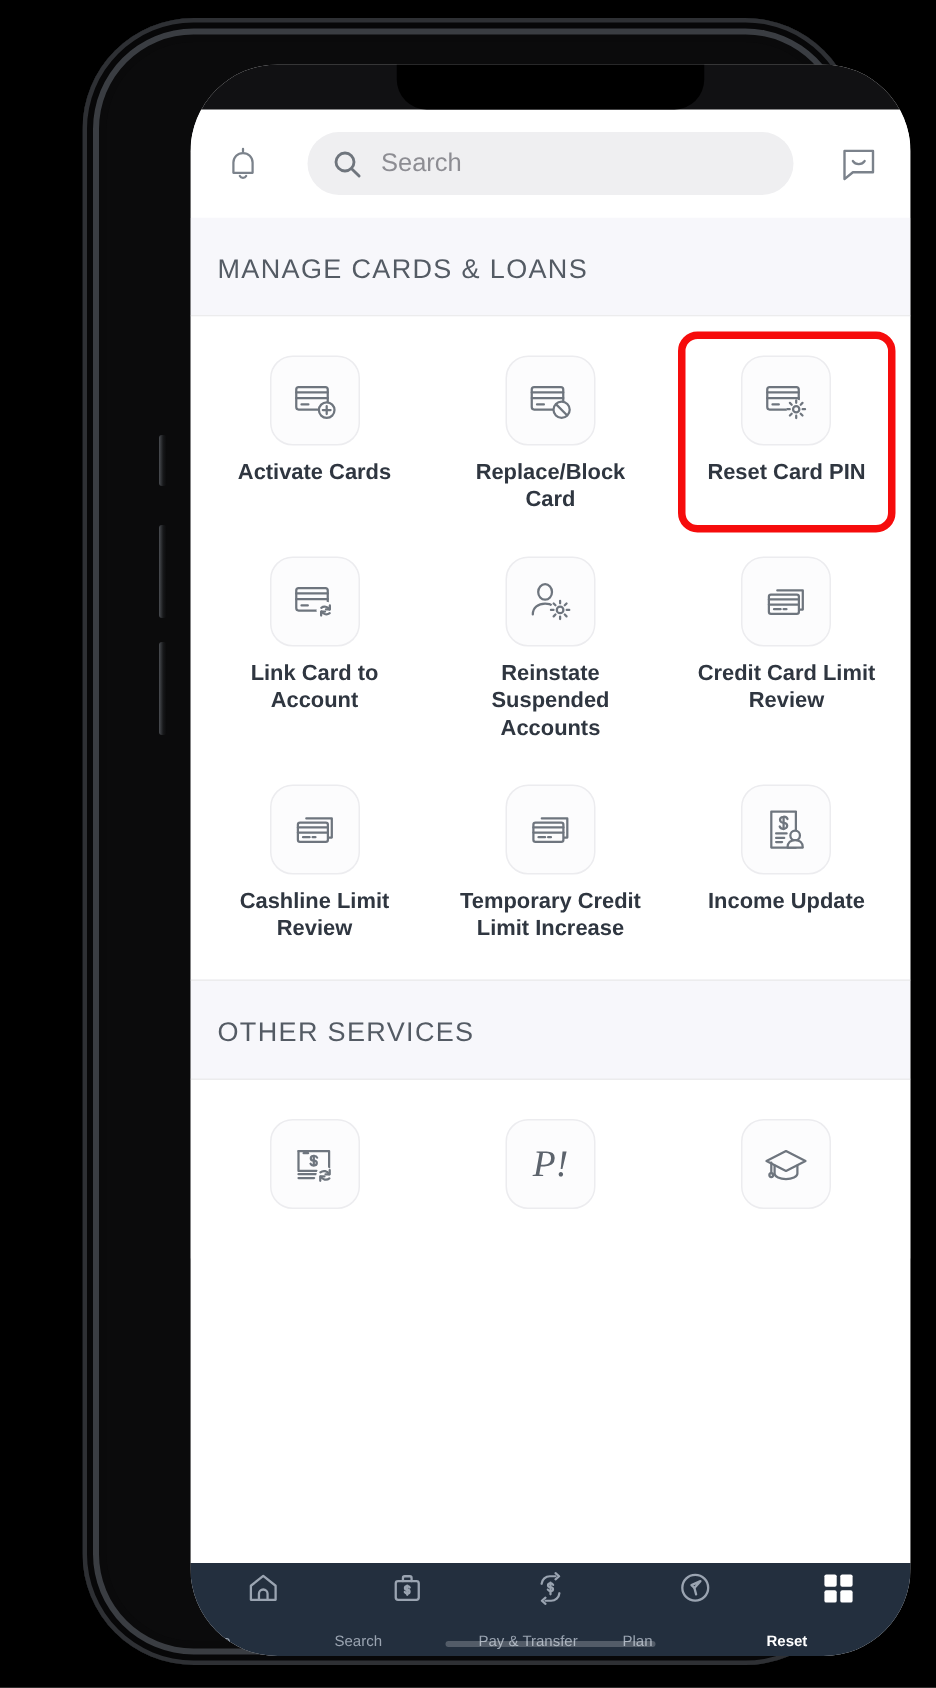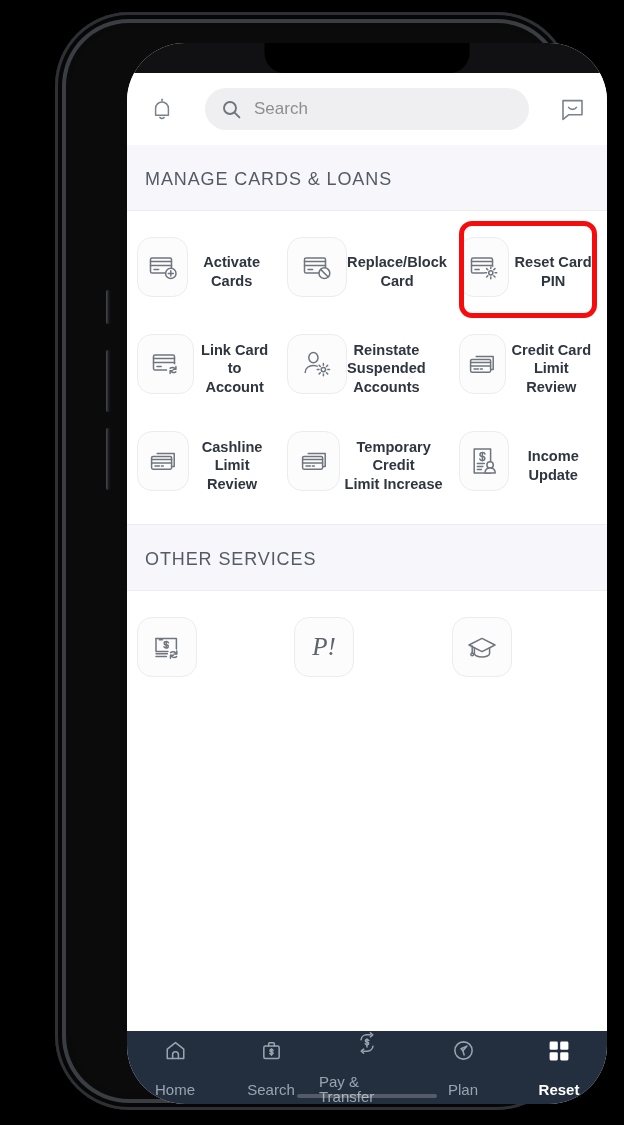--- a/index.html
+++ b/index.html
@@ -156,21 +156,21 @@
   .grid {
     background: #ffffff;
     display: grid;
     grid-template-columns: repeat(3, 1fr);
     padding: 14px 4px 10px 4px;
     row-gap: 2px;
   }
 
   .tile {
     display: flex;
-    flex-direction: row;
+    flex-direction: column;
     align-items: center;
     padding: 12px 6px 14px 6px;
     text-align: center;
     position: relative;
   }
 
   .tile-icon {
     width: 60px; height: 60px;
     border-radius: 15px;
     border: 1px solid #ececef;
@@ -206,24 +206,23 @@
     flex: 0 0 62px;
     background: #232f3e;
     display: flex;
     align-items: center;
     z-index: 20;
   }
   .tab {
     flex: 1 1 0;
     display: flex;
     flex-direction: column;
-    align-items: center;
     gap: 19px;
     color: #9aa4b1;
-    font-size: 15px;
+    font-size: 10px;
   }
   .tab .tab-label { line-height: 1; }
   .tab.active { color: #ffffff; font-weight: 700; }
   .tab-ico { height: 24px; display:flex; align-items:center; justify-content:center; }
 
   .home-indicator {
     position: absolute;
     left: 50%;
     transform: translateX(-50%);
     bottom: 6px;

